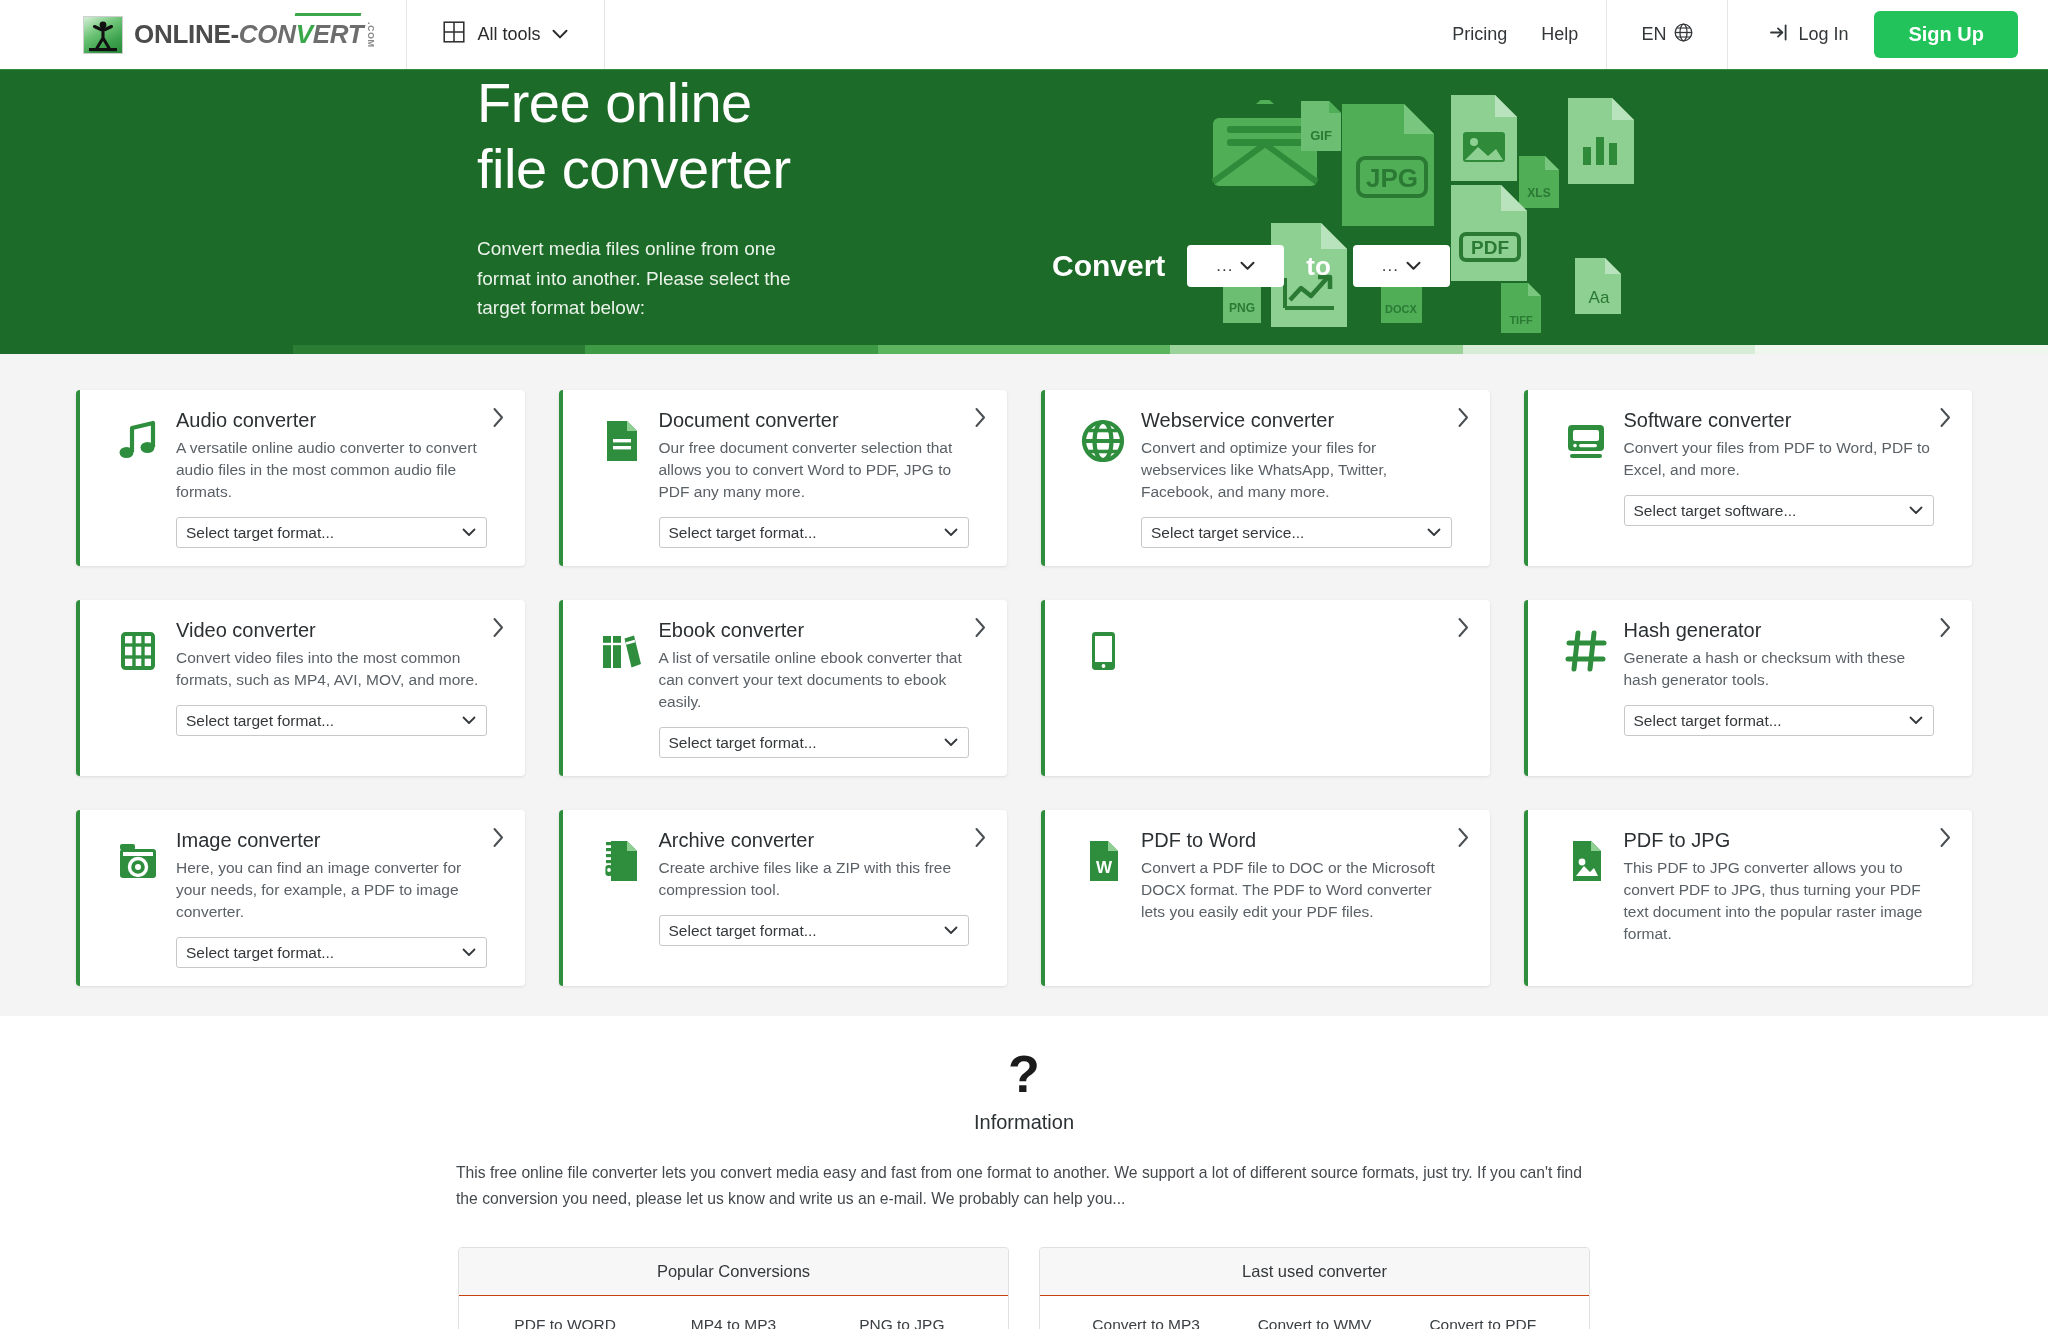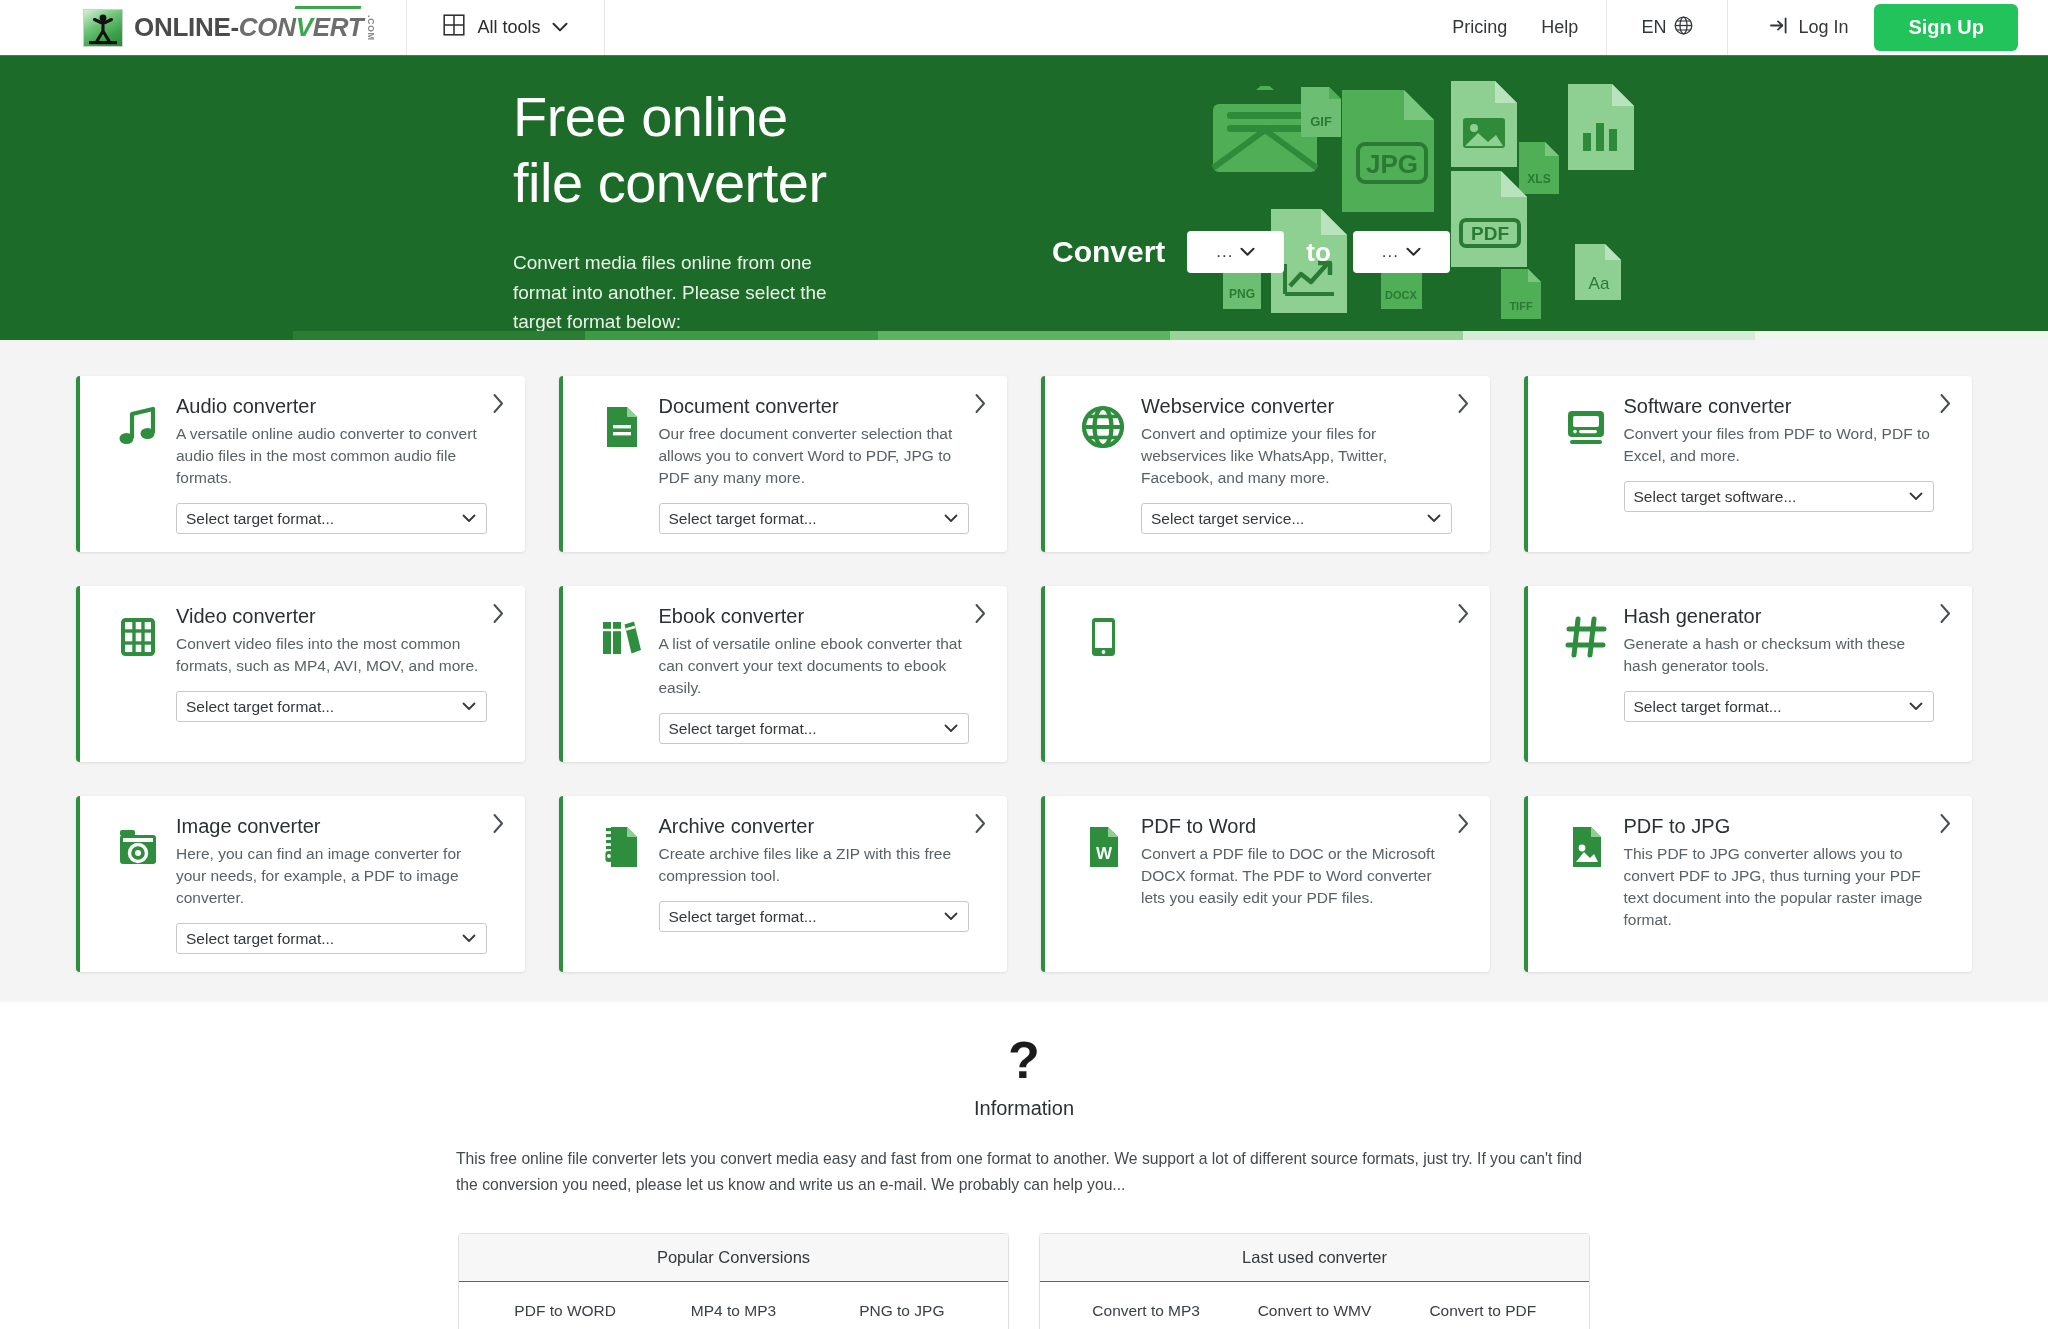--- a/index.html
+++ b/index.html
@@ -6,21 +6,21 @@
   html, body {
     width: 2048px; height: 1329px;
     font-family: "Liberation Sans", sans-serif;
     background: #ffffff;
     overflow: hidden;
   }
   body { position: relative; }
 
   
   .header {
-    height: 56px;
+    height: 70px;
     background: #ffffff;
     display: flex;
     align-items: center;
     position: relative;
     border-bottom: 1px solid #e8e8e8;
   }
   .header-accent {
     position: absolute;
     left: 0; right: 0; bottom: -4px;
     height: 4px;
@@ -116,23 +116,21 @@
     overflow: hidden;
   }
   .hero-inner {
     position: relative;
     height: 100%;
     display: flex;
     align-items: flex-start;
   }
   .hero-left {
     padding-left: 477px;
-    padding-top: 28px;
     width: 800px;
-    margin-left: 36px;
   }
   .hero-h1 {
     color: #ffffff;
     font-size: 56px;
     font-weight: 400;
     line-height: 1.18;
     letter-spacing: -0.5px;
   }
   .hero-sub {
     color: #eaf3ea;

